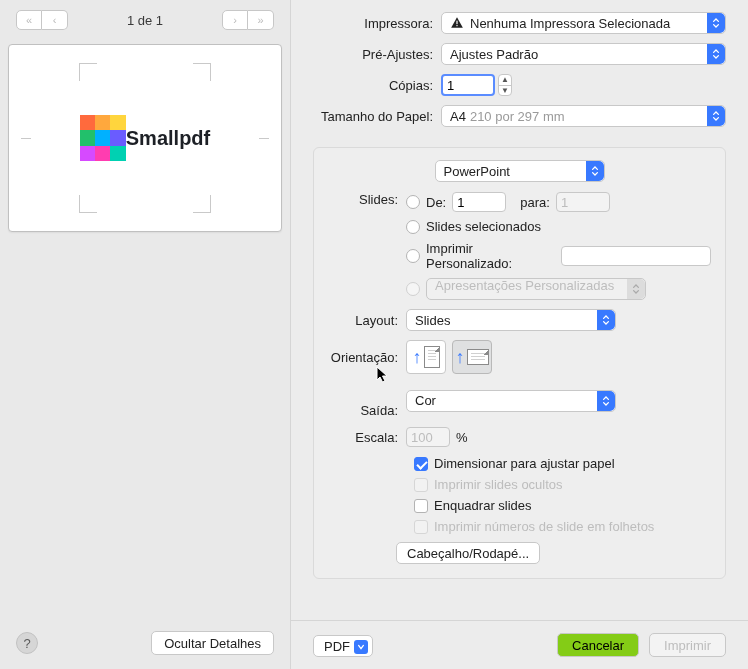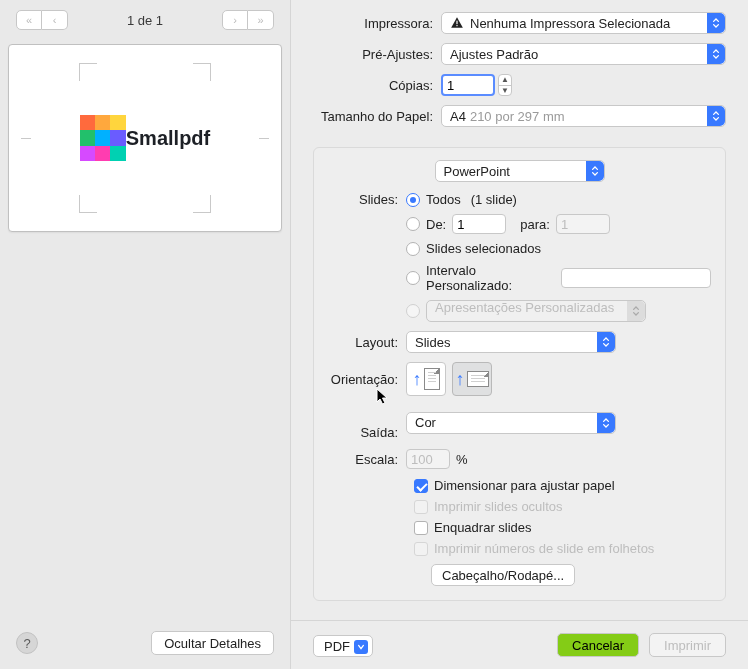--- a/index.html
+++ b/index.html
@@ -216,38 +216,33 @@
             </svg>
           </span>
       </div>
     </div>
 
     <div class="row" style="align-items:flex-start;">
       <div class="lbl" style="width:78px;">Slides:</div>
       <div class="ctrl">
         <div class="radio-col">
           <div class="radio-row">
-            <span class="radio sel"></span>
-            <span>Todos</span>
-            <span style="margin-left:4px;">(1 slide)</span>
-          </div>
-          <div class="radio-row">
             <span class="radio"></span>
             <span>De:</span>
             <input class="mini-in" value="1" style="">
             <span style="margin-left:8px;">para:</span>
             <input class="mini-in dis" value="1" style="">
           </div>
           <div class="radio-row">
             <span class="radio"></span>
             <span>Slides selecionados</span>
           </div>
           <div class="radio-row">
             <span class="radio"></span>
-            <span>Intervalo Personalizado:</span>
+            <span>Imprimir Personalizado:</span>
             <input class="wide-in" style="margin-left: 4px; max-width: 150px;">
           </div>
           <div class="radio-row">
             <span class="radio dis"></span>
             <div class="select inline dis" style="width:220px;">
               <span>Apresentações Personalizadas</span>
               <span class="cap">
                   <svg viewBox="0 0 10 14">
                     <path d="M2 5 L5 2 L8 5 M2 9 L5 12 L8 9" stroke="#aaa" stroke-width="1.6" fill="none" stroke-linecap="round"></path>
                   </svg>
@@ -338,21 +333,21 @@
       <div class="check-row">
         <span class="chk"></span>
         <span>Enquadrar slides</span>
       </div>
       <div class="check-row">
         <span class="chk dis"></span>
         <span class="dim-txt">Imprimir números de slide em folhetos</span>
       </div>
     </div>
 
-    <div style="margin-left:103px; margin-top:8px;">
+    <div style="margin-left:68px; margin-top:8px;">
       <div class="hdr-btn">Cabeçalho/Rodapé...</div>
     </div>
   </div>
 
   <div class="bottom-bar">
     <div class="pdf-btn">
       <span>PDF</span>
       <span class="mini-cap">
           <svg viewBox="0 0 10 10">
             <path d="M2 3 L5 7 L8 3" stroke="#fff" stroke-width="1.6" fill="none" stroke-linecap="round"></path>

